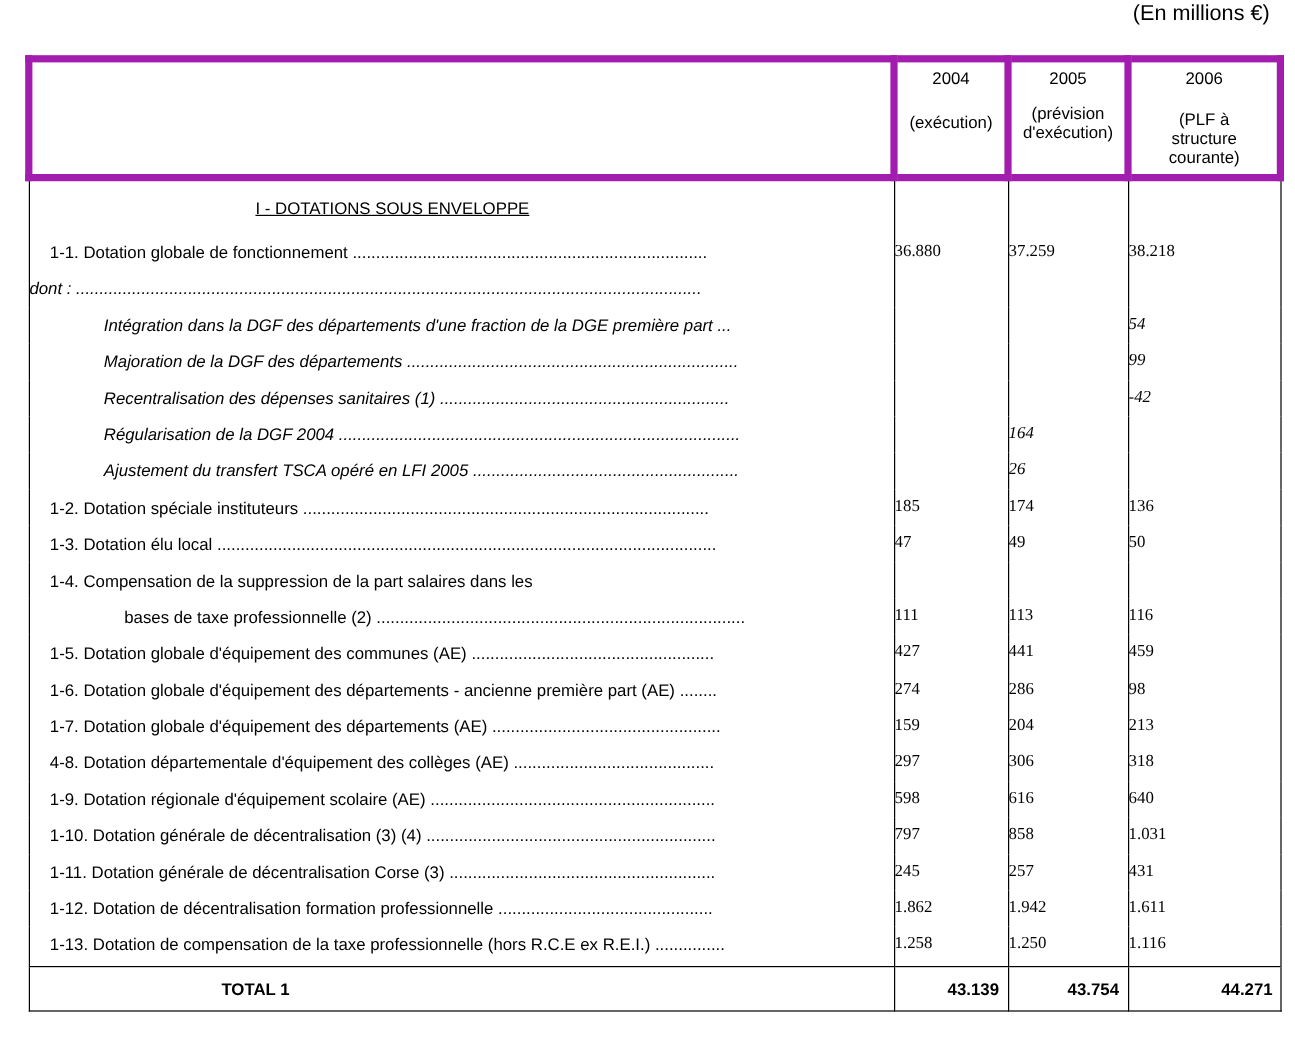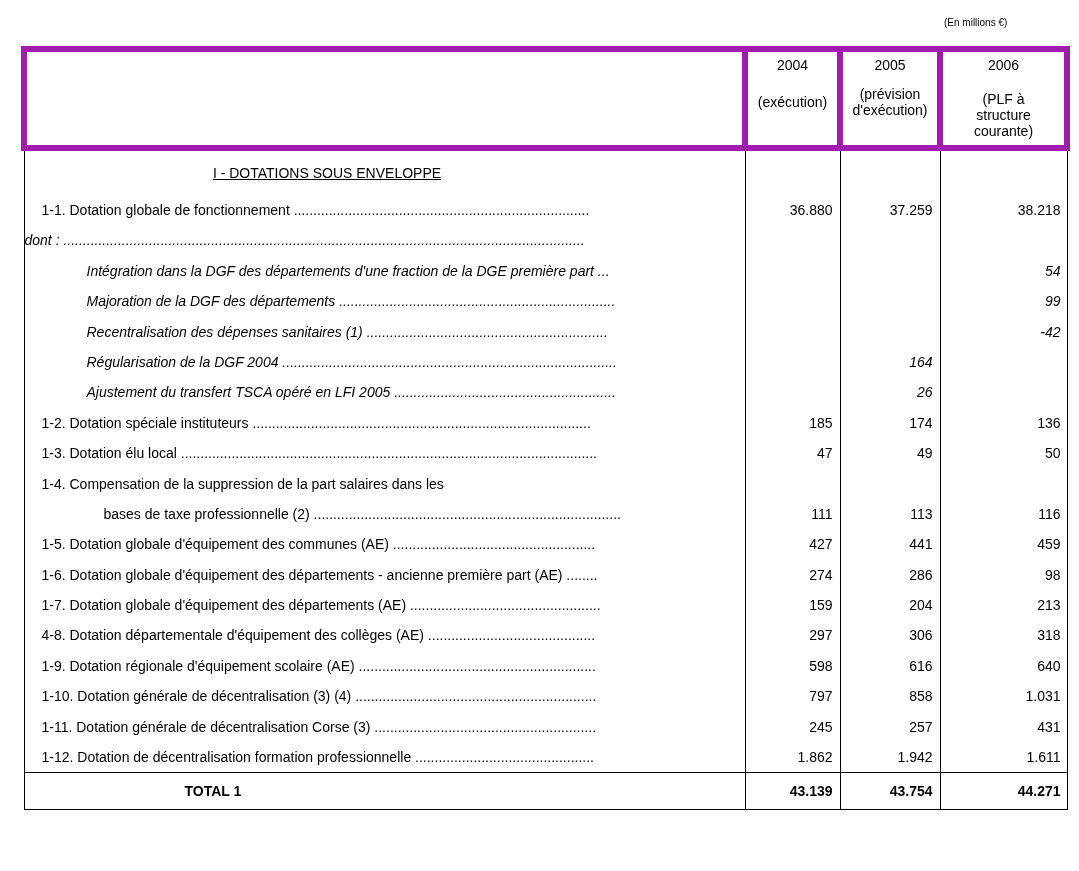--- a/index.html
+++ b/index.html
@@ -2,22 +2,22 @@
 <html><head>
 <meta charset="utf-8">
 <style>
   html, body { margin: 0; padding: 0; background: #ffffff; }
   body {
     width: 1079px; height: 871px; position: relative; overflow: hidden;
     font-family: "Liberation Sans", sans-serif; color: #000;
     font-size: 14px;
   }
   .unit-note {
-    position: absolute; top: 17px; left: 944px;
-    font-size: 10px;
+    position: absolute; top: 1px; left: 944px;
+    font-size: 18px;
   }
   .tbl {
     position: absolute; left: 21px; top: 46px; width: 1043px;
     border-collapse: collapse; table-layout: fixed;
   }
   .tbl td, .tbl th {
     padding: 0; font-weight: normal; vertical-align: top;
   }
   .col-label { width: 721px; }
   .col-2004 { width: 95px; }
@@ -25,21 +25,21 @@
   .col-2006 { width: 127px; }
 
   .hdr td { border: 6px solid #a21caf; height: 93px; text-align: center; }
   .hdr .year { display: block; padding-top: 5px; }
   .hdr .sub { display: block; line-height: 16px; font-size: 14px; }
   .hdr .c2004 .sub { margin-top: 21px; }
   .hdr .c2005 .sub { margin-top: 13px; }
   .hdr .c2006 .sub { margin-top: 18px; }
 
   .body td { border-left: 1px solid #000; border-right: 1px solid #000; }
-  .body td.num { text-align: right; padding-right: 7px; }
+  .body td.num { text-align: left; padding-right: 7px; font-family: Liberation Serif, serif; }
   .body td.num.c2006 { padding-right: 6px; }
   .row { height: 30.4px; line-height: 30px; }
   .row td { white-space: nowrap; overflow: hidden; }
   .row.section td { height: 40px; line-height: 44px; }
   .section-title {
     text-align: center; font-weight: normal; text-decoration: underline;
     display: block; padding-left: 0;
   }
   .lbl { display: block; }
   .lvl0 { padding-left: 17px; }
@@ -242,20 +242,28 @@
       <td class="num c2006">431</td>
     </tr>
     <tr class="row">
       <td>
           <span class="lbl lvl0"><span>1-12. Dotation de décentralisation formation professionnelle</span><span class="dots"> ..............................................</span></span>
         </td>
       <td class="num">1.862</td>
       <td class="num">1.942</td>
       <td class="num c2006">1.611</td>
     </tr>
+    <tr class="row last">
+      <td>
+          <span class="lbl lvl0"><span>1-13. Dotation de compensation de la taxe professionnelle (hors R.C.E ex R.E.I.)</span><span class="dots"> ...............</span></span>
+        </td>
+      <td class="num">1.258</td>
+      <td class="num">1.250</td>
+      <td class="num c2006">1.116</td>
+    </tr>
   </tbody>
   <tbody>
     <tr class="total">
       <td class="lbl-cell">TOTAL 1</td>
       <td class="num">43.139</td>
       <td class="num">43.754</td>
       <td class="num c2006">44.271</td>
     </tr>
   </tbody>
 </table>

